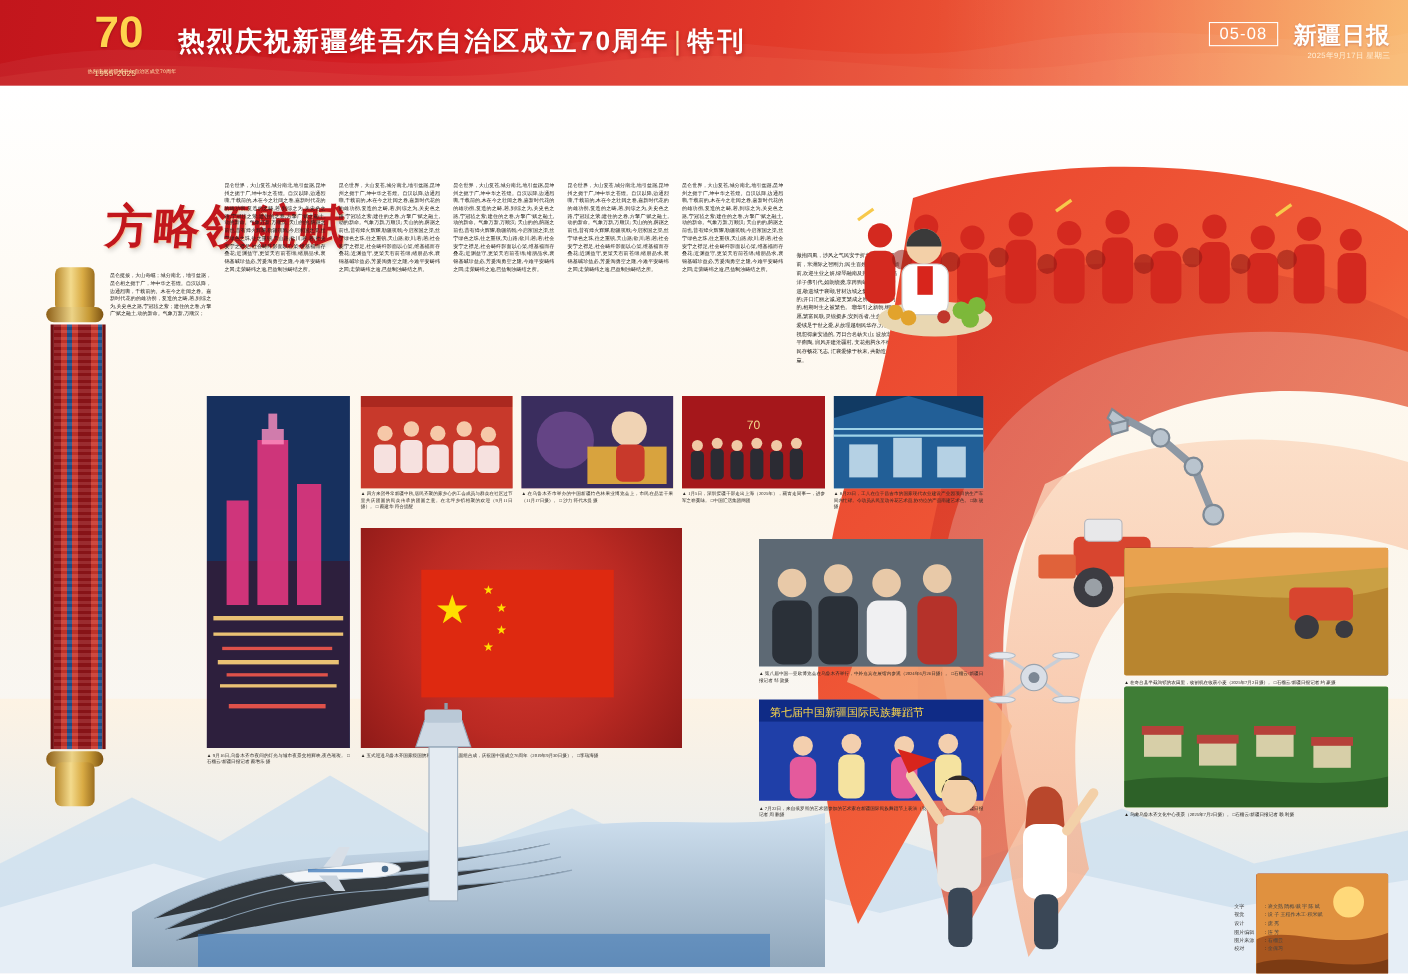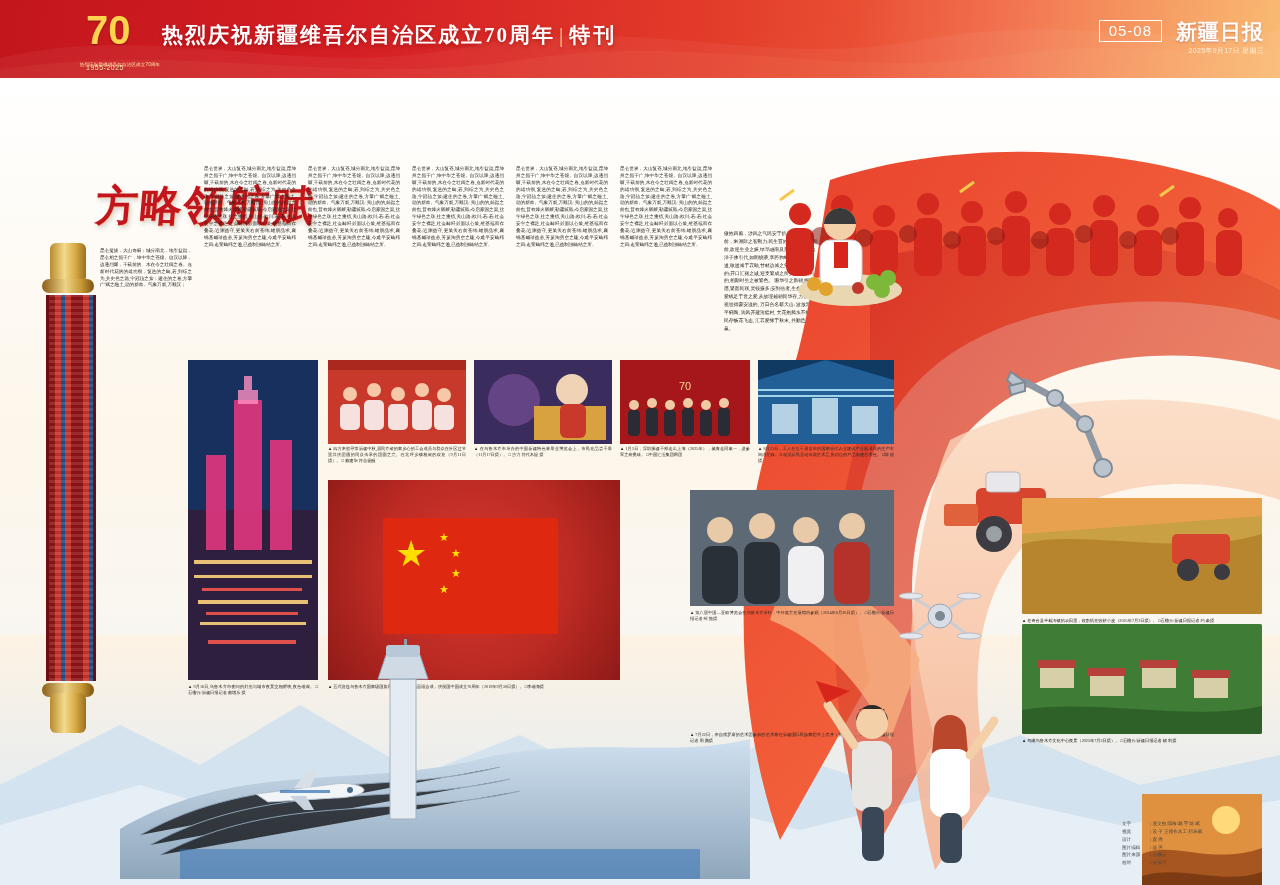--- a/index.html
+++ b/index.html
@@ -17,22 +17,22 @@
     overflow:hidden;}
   .masthead:after{content:"";position:absolute;right:0;top:0;width:430px;height:78px;
     background:linear-gradient(90deg,rgba(255,255,255,0) 0%,rgba(255,255,255,.12) 40%,rgba(255,255,255,.28) 100%);}
   .mh-wave{position:absolute;left:0;top:0;width:1280px;height:78px;opacity:.35;}
   .logo70{position:absolute;left:86px;top:10px;width:62px;height:58px;color:#ffd34d;
     font-family:"Liberation Sans",sans-serif;font-weight:bold;font-size:40px;line-height:40px;
     text-shadow:0 1px 2px rgba(0,0,0,.3);}
   .logo70 .yrs{font-size:7px;color:#ffe9a8;display:block;letter-spacing:.5px;font-weight:normal;margin-top:-2px;}
   .logo-sub{position:absolute;left:70px;top:62px;width:100px;font-size:4.5px;color:#ffe6b0;
     font-family:"Liberation Sans",sans-serif;text-align:center;letter-spacing:.2px;}
-  .mh-title{position:absolute;left:162px;top:21px;color:#fff;font-size:21px;font-weight:bold;
-    letter-spacing:2px;text-shadow:0 2px 4px rgba(120,0,0,.45);font-family:Liberation Serif, serif;white-space:nowrap;}
+  .mh-title{position:absolute;left:162px;top:21px;color:#fff;font-size:24px;font-weight:bold;
+    letter-spacing:2px;text-shadow:0 2px 4px rgba(120,0,0,.45);font-family:Liberation Sans, sans-serif;white-space:nowrap;}
   .mh-title .sep{color:#ffd9a0;margin:0 4px;font-weight:normal;}
   .mh-title .tekan{letter-spacing:3px;}
   .pagenum{position:absolute;right:118px;top:20px;border:1.5px solid #ffffff;color:#ffffff;
     font-family:"Liberation Sans",sans-serif;font-size:15px;padding:1px 9px 2px;letter-spacing:1px;}
   .brand{position:absolute;right:16px;top:18px;color:#ffffff;font-weight:bold;font-size:21px;
     letter-spacing:1px;font-family:"Liberation Serif",serif;text-shadow:0 1px 2px rgba(120,0,0,.4);}
   .brand-date{position:absolute;right:16px;top:46px;color:#ffeccd;font-size:7px;
     font-family:"Liberation Sans",sans-serif;letter-spacing:.3px;}
 
   
@@ -440,20 +440,41 @@
           <g fill="#f0f0f2">
               <rect x="98" y="56" width="36" height="58" rx="10"></rect>
             </g>
           <g fill="#b5322a">
               <rect x="144" y="52" width="36" height="62" rx="10"></rect>
             </g>
         </svg>
       </div>
       <div class="cap" style="left:510px;top:270px;width:204px;">▲ 第八届中国—亚欧博览会在乌鲁木齐举行，中外嘉宾在展馆内参观（2024年6月26日摄）。 □石榴云/新疆日报记者 邹 懿摄</div>
 
+      <div class="ph p7">
+        <svg viewBox="0 0 204 92" preserveAspectRatio="none">
+          <rect width="204" height="92" fill="#1f3fa8"></rect>
+          <rect x="0" y="0" width="204" height="20" fill="#0f2b86"></rect>
+          <text x="10" y="15" fill="#ffd84a" font-size="10" font-family="Liberation Sans, sans-serif">第七届中国新疆国际民族舞蹈节</text>
+          <g fill="#f3cfae">
+              <circle cx="40" cy="42" r="9"></circle>
+              <circle cx="84" cy="40" r="9"></circle>
+              <circle cx="132" cy="42" r="9"></circle>
+              <circle cx="172" cy="40" r="9"></circle>
+            </g>
+          <g fill="#e45a9c">
+              <rect x="28" y="52" width="24" height="38" rx="8"></rect>
+              <rect x="120" y="52" width="24" height="38" rx="8"></rect>
+            </g>
+          <g fill="#f5e3a0">
+              <rect x="72" y="50" width="24" height="40" rx="8"></rect>
+              <rect x="160" y="50" width="24" height="40" rx="8"></rect>
+            </g>
+        </svg>
+      </div>
       <div class="cap" style="left:510px;top:392px;width:204px;">▲ 7月22日，来自俄罗斯的艺术团参加的艺术家在新疆国际民族舞蹈节上表演（资料图）。 □石榴云/新疆日报记者 周 鹏摄</div>
     </div>
 
     <div class="rphoto r1">
       <svg viewBox="0 0 240 116" preserveAspectRatio="none">
         <rect width="240" height="116" fill="#caa044"></rect>
         <path d="M0,36 L240,18 L240,0 L0,0Z" fill="#e8a24f"></path>
         <path d="M0,46 C60,30 160,60 240,36 L240,116 L0,116Z" fill="#b8852f"></path>
         <rect x="150" y="36" width="58" height="30" rx="5" fill="#d8452f"></rect>
         <circle cx="166" cy="72" r="11" fill="#3a3a40"></circle>

